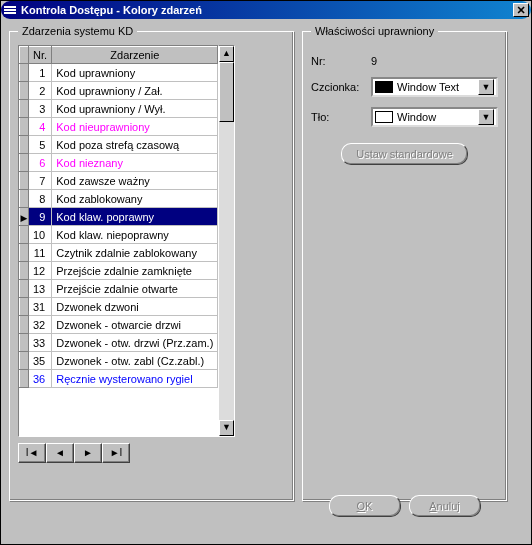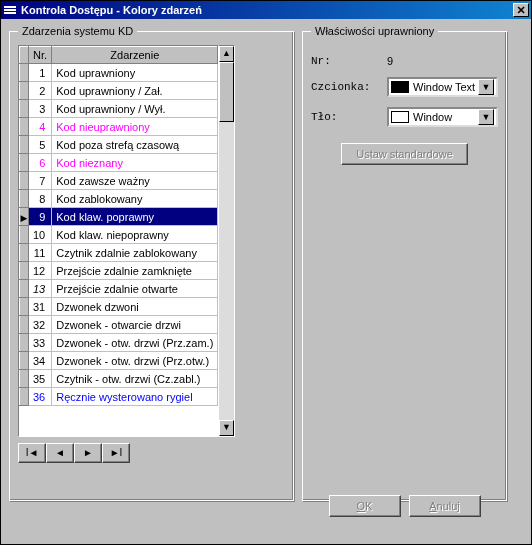--- a/index.html
+++ b/index.html
@@ -16,20 +16,21 @@
     background: #c0c0c0;
     border: 1px solid #000;
   }
   .titlebar {
     height: 18px;
     background: linear-gradient(to right, #000080, #1084d0);
     color: #fff;
     display: flex; align-items: center;
     padding: 0 2px;
     font-weight: bold;
+    border-radius: 9px;
   }
   .titlebar .icon { width: 14px; height: 14px; margin-right: 4px; display:flex;align-items:center;justify-content:center;}
   .titlebar .title { flex: 1; }
   .titlebar .close {
     width: 16px; height: 14px;
     background: #c0c0c0;
     border: 1px solid #fff;
     border-right-color: #000; border-bottom-color: #000;
     font-family: Arial; font-size: 11px; font-weight: bold;
     color: #000; text-align: center; line-height: 12px;
@@ -114,27 +115,27 @@
     text-align:center; line-height:18px; font-size:10px;
   }
 
   .btn {
     background:#c0c0c0;
     border:1px solid #fff; border-right-color:#404040; border-bottom-color:#404040;
     box-shadow: inset -1px -1px 0 #808080;
     padding: 4px 14px; font-size:11px;
     min-width:72px; text-align:center;
   }
-  .btn.disabled { color:#808080; text-shadow:1px 1px 0 #fff; }
+  .btn.disabled { color:#808080; text-shadow:1px 1px 0 #fff;border-radius:10px; }
   .btn u { text-decoration: underline; }
 
   .editrow { text-align:center; margin-top:12px; }
 
   .proprow { display:flex; align-items:center; margin:10px 0; font-size:11px;}
-  .proprow .lbl { width:76px;font-family:Liberation Mono, monospace; }
+  .proprow .lbl { width:60px; }
   .combo {
     flex:1; height:20px; background:#fff;
     border:2px inset #dcdcdc;
     display:flex; align-items:center; padding:0 2px;
     font-size:11px;
   }
   .combo .sw { width:18px; height:12px; border:1px solid #000; margin-right:4px; flex:none;}
   .combo .txt { flex:1; }
   .combo .dd {
     width:16px; height:16px; background:#c0c0c0;
@@ -232,47 +233,42 @@
                     <td class="nr" style="color: rgb(0, 0, 0);">11</td>
                     <td class="ev" style="color: rgb(0, 0, 0);">Czytnik zdalnie zablokowany</td>
                   </tr>
                   <tr>
                     <td class="rh"></td>
                     <td class="nr" style="color: rgb(0, 0, 0);">12</td>
                     <td class="ev" style="color: rgb(0, 0, 0);">Przejście zdalnie zamknięte</td>
                   </tr>
                   <tr>
                     <td class="rh"></td>
-                    <td class="nr" style="color: rgb(0, 0, 0); font-style: italic;">13</td>
+                    <td class="nr" style="color: rgb(0, 0, 0);">13</td>
                     <td class="ev" style="color: rgb(0, 0, 0);">Przejście zdalnie otwarte</td>
                   </tr>
                   <tr>
                     <td class="rh"></td>
                     <td class="nr" style="color: rgb(0, 0, 0);">31</td>
                     <td class="ev" style="color: rgb(0, 0, 0);">Dzwonek dzwoni</td>
                   </tr>
                   <tr>
                     <td class="rh"></td>
                     <td class="nr" style="color: rgb(0, 0, 0);">32</td>
                     <td class="ev" style="color: rgb(0, 0, 0);">Dzwonek - otwarcie drzwi</td>
                   </tr>
                   <tr>
                     <td class="rh"></td>
                     <td class="nr" style="color: rgb(0, 0, 0);">33</td>
                     <td class="ev" style="color: rgb(0, 0, 0);">Dzwonek - otw. drzwi (Prz.zam.)</td>
                   </tr>
                   <tr>
                     <td class="rh"></td>
-                    <td class="nr" style="color: rgb(0, 0, 0);">34</td>
-                    <td class="ev" style="color: rgb(0, 0, 0);">Dzwonek - otw. drzwi (Prz.otw.)</td>
-                  </tr>
-                  <tr>
-                    <td class="rh"></td>
                     <td class="nr" style="color: rgb(0, 0, 0);">35</td>
-                    <td class="ev" style="color: rgb(0, 0, 0);">Czytnik - otw. drzwi (Cz.zabl.)</td>
+                    <td class="ev" style="color: rgb(0, 0, 0);">Dzwonek - otw. zabl (Cz.zabl.)</td>
                   </tr>
                   <tr>
                     <td class="rh"></td>
                     <td class="nr" style="color: rgb(0, 0, 255);">36</td>
                     <td class="ev" style="color: rgb(0, 0, 255);">Ręcznie wysterowano rygiel</td>
                   </tr>
                 </tbody>
             </table>
           </div>
           <div class="vscroll">

